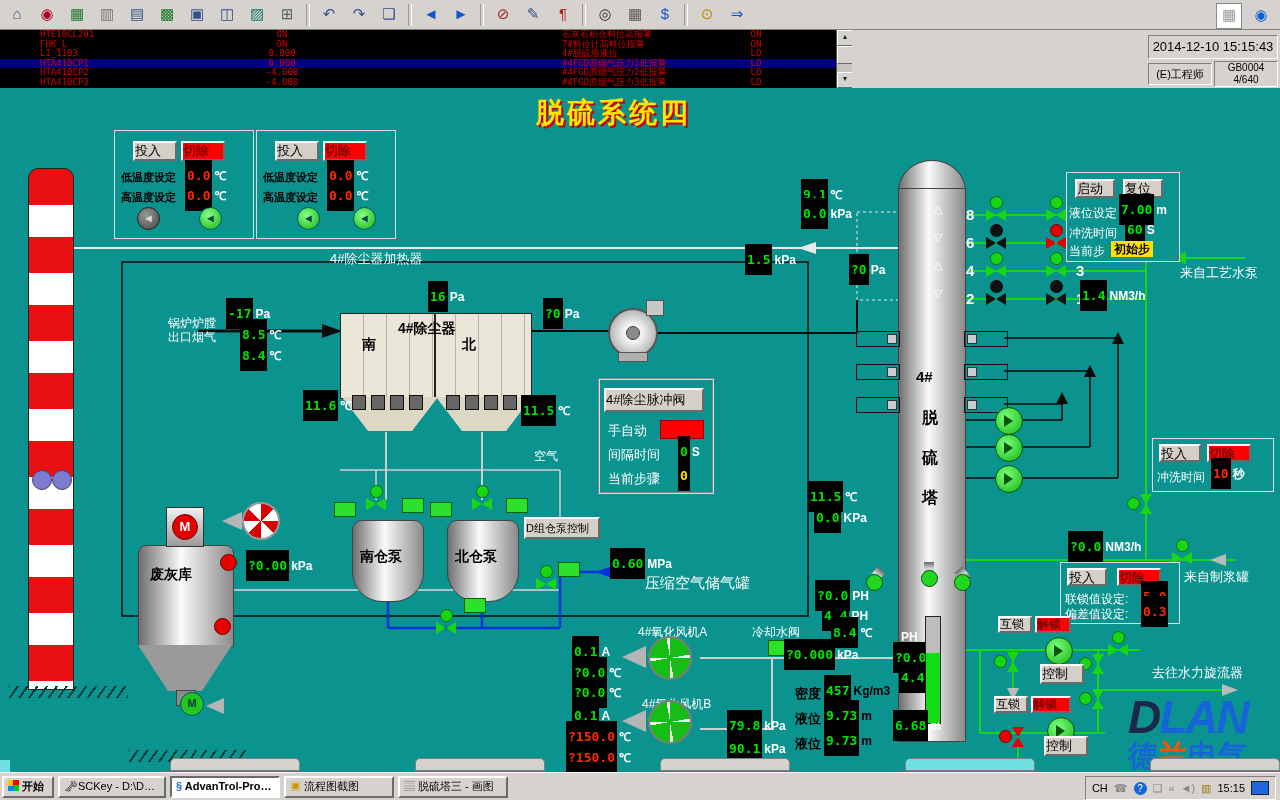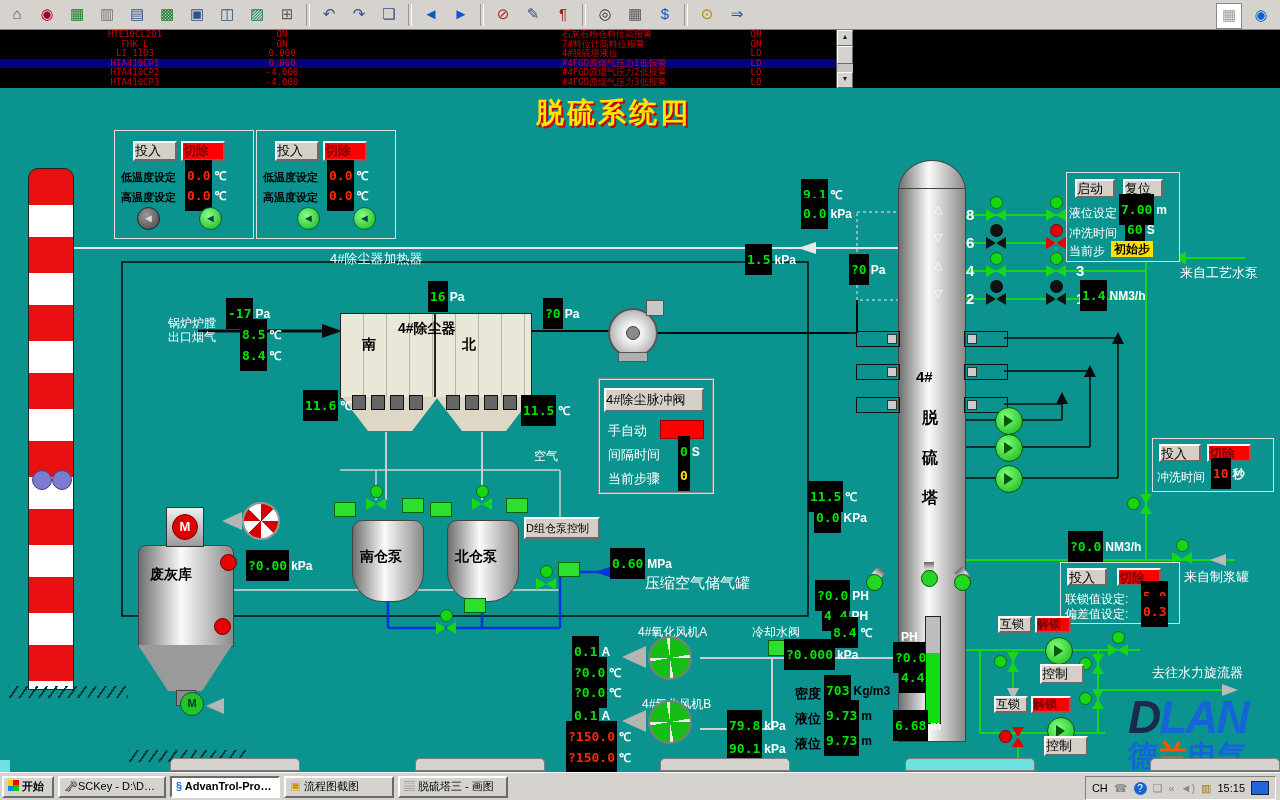--- a/index.html
+++ b/index.html
@@ -11,21 +11,21 @@
            border-bottom:1px solid #808080;display:flex;align-items:center;gap:4px;padding-left:4px;box-sizing:border-box;}
   .ti{width:24px;height:24px;background:#d6d3ce;border:1px solid #d6d3ce;text-align:center;
       line-height:22px;font-size:15px;color:#33508a;cursor:pointer;}
   .tsep{width:2px;height:22px;border-left:1px solid #9a9a9a;border-right:1px solid #fff;margin:0 2px;}
   .tright{position:absolute;right:6px;top:3px;display:flex;gap:6px;}
   
   .alarms{position:absolute;left:0;top:30px;width:836px;height:58px;background:#000;overflow:hidden;
           font-family:"DejaVu Sans Mono",monospace;}
   .arow{position:relative;height:9.6px;line-height:9.6px;font-size:9px;color:#d40000;white-space:nowrap;}
   .arow.sel{background:#000080;}
-  .atag{position:absolute;left:40px;width:190px;text-align:center;}
+  .atag{position:absolute;left:40px;width:190px;}
   .aval{position:absolute;left:232px;width:100px;text-align:center;}
   .amsg{position:absolute;left:562px;}
   .ast{position:absolute;left:726px;width:60px;text-align:center;}
   .sbar{position:absolute;left:836px;top:30px;width:16px;height:58px;background:#c8c5bf;border-left:1px solid #555;}
   .sbtn{width:14px;height:14px;background:#d6d3ce;border:1px solid;border-color:#fff #6a6a6a #6a6a6a #fff;
         font-size:7px;text-align:center;line-height:12px;color:#222;}
   .sthumb{width:14px;height:16px;background:#d6d3ce;border:1px solid;border-color:#fff #6a6a6a #6a6a6a #fff;}
   .statusarea{position:absolute;left:852px;top:30px;width:428px;height:58px;background:#d6d3ce;}
   .sunk{background:#d6d3ce;border:1px solid;border-color:#808080 #fff #fff #808080;color:#000;text-align:center;}
   
@@ -169,20 +169,28 @@
       <span class="aval">-4.000</span>
       <span class="amsg">#4FGD原烟气压力3低报警</span>
       <span class="ast">LO</span>
     </div>
   </div>
   <div class="sbar">
     <div class="sbtn">▲</div>
     <div class="sthumb"></div>
     <div class="sbtn" style="position:absolute;bottom:0">▼</div>
   </div>
+  <div class="statusarea">
+    <div class="sunk abs" style="left:296px;top:5px;width:128px;height:22px;line-height:22px;font-size:13px">2014-12-10 15:15:43</div>
+    <div class="sunk abs" style="left:296px;top:33px;width:62px;height:20px;line-height:20px;font-size:11px">(E)工程师</div>
+    <div class="sunk abs" style="left:362px;top:31px;width:62px;height:24px;font-size:10px;line-height:12px">
+      <div>GB0004</div>
+      <div>4/640</div>
+    </div>
+  </div>
 
   <div class="main"></div>
 
   <svg class="abs" style="left:0;top:0;pointer-events:none" width="1280" height="800">
 
     <rect x="122" y="262" width="686" height="354" fill="none" stroke="#0a0a0a" stroke-width="1.5"></rect>
 
     <line x1="72" y1="248" x2="898" y2="248" stroke="#e9e9e9" stroke-width="2"></line>
     <polygon points="816,242 816,254 798,248" fill="#e9e9e9"></polygon>
 
@@ -523,21 +531,21 @@
     <div class="L r" style="left:80px;top:26px"><b>5.0</b></div>
     <div class="W" style="left:4px;top:43px">偏差值设定:</div>
     <div class="L r" style="left:80px;top:41px"><b>0.3</b></div>
   </div>
 
   <div class="L" style="left:815px;top:588px"><b>?0.0</b><i>PH</i></div>
   <div class="L" style="left:822px;top:608px"><b>4.4</b><i>PH</i></div>
   <div class="L" style="left:831px;top:624px"><b>8.4</b><i>℃</i></div>
   <div class="L" style="left:784px;top:647px"><b>?0.000</b><i>kPa</i></div>
   <div class="K" style="left:795px;top:685px;font-size:13px">密度</div>
-  <div class="L du" style="left:824px;top:683px"><b>703</b><i>Kg/m3</i></div>
+  <div class="L du" style="left:824px;top:683px"><b>457</b><i>Kg/m3</i></div>
   <div class="K" style="left:795px;top:710px;font-size:13px">液位</div>
   <div class="L du" style="left:824px;top:708px"><b>9.73</b><i>m</i></div>
   <div class="K" style="left:795px;top:735px;font-size:13px">液位</div>
   <div class="L du" style="left:824px;top:733px"><b>9.73</b><i>m</i></div>
 
   <div class="B" style="left:998px;top:616px;width:34px;height:17px;font-size:12px;line-height:12px">互锁</div>
   <div class="B r" style="left:1035px;top:616px;width:36px;height:17px;font-size:12px;line-height:12px">解锁</div>
   <div class="gpump" style="left:1045px;top:637px"></div>
   <div class="valve g" style="left:1108px;top:644px">
       <div class="ac"></div>

